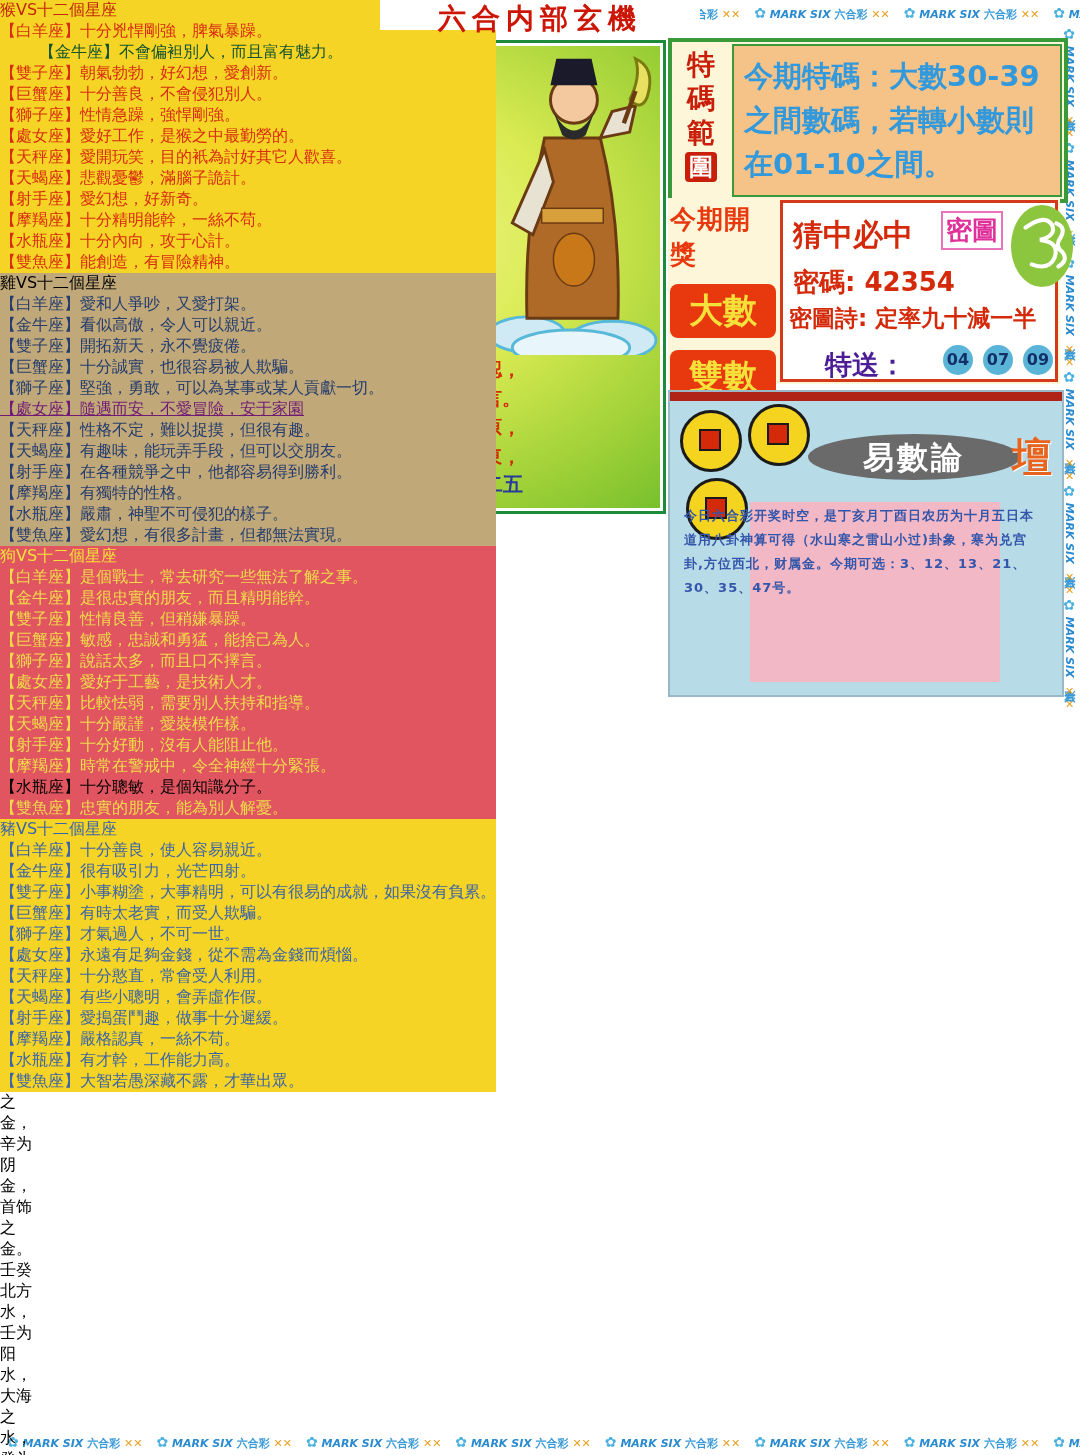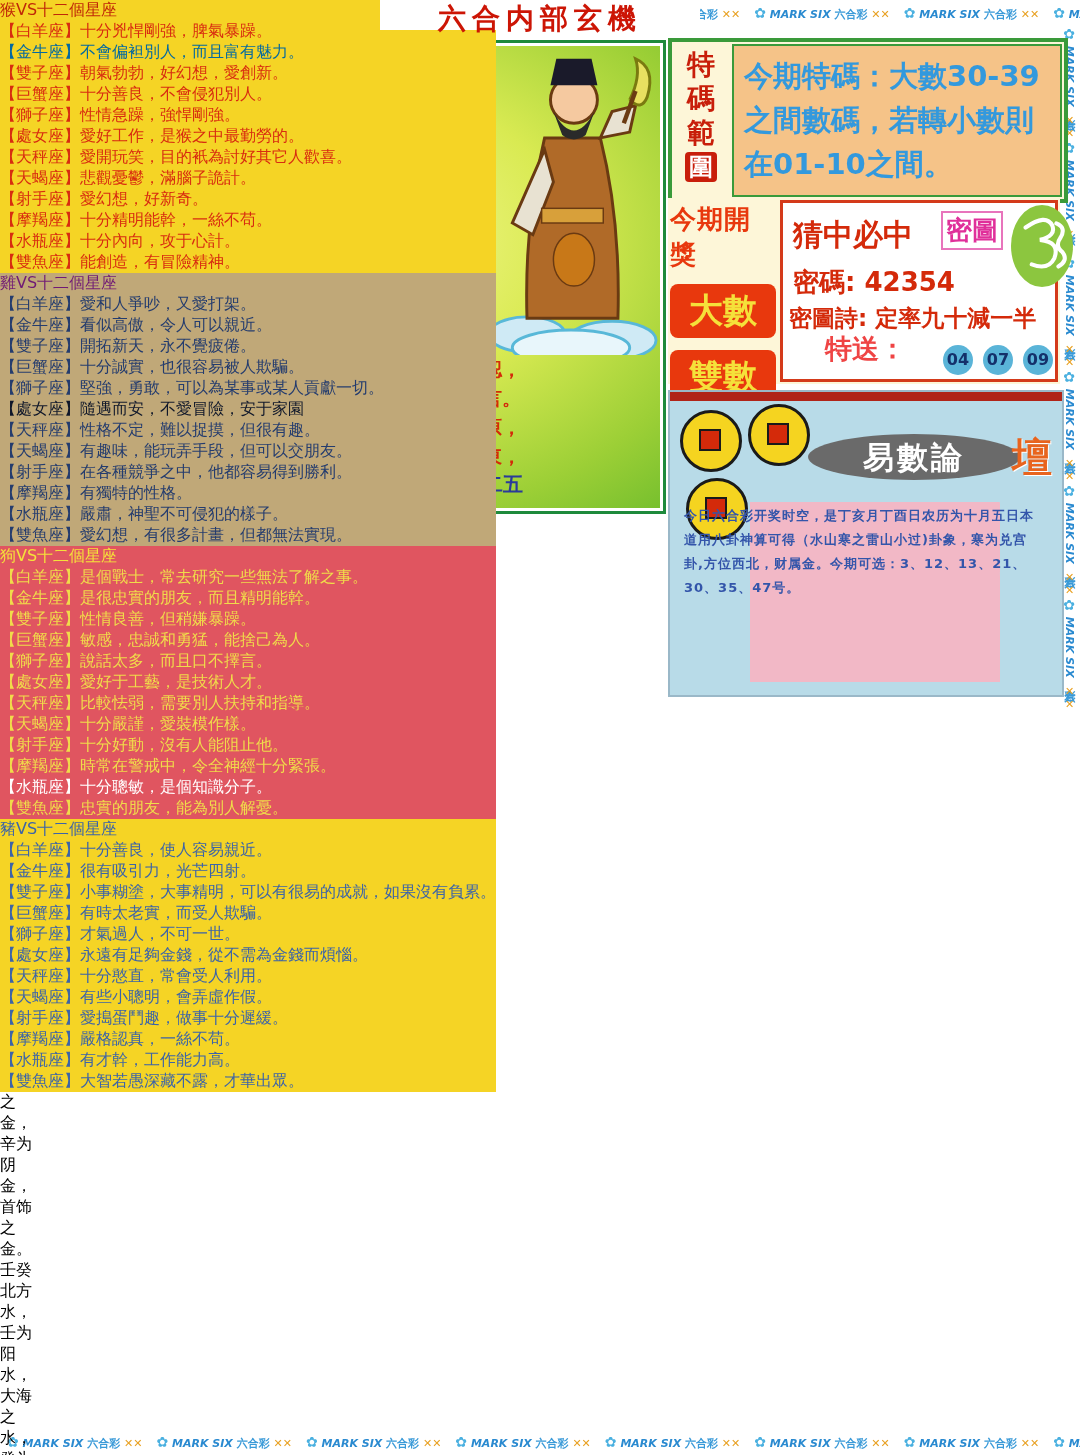--- a/index.html
+++ b/index.html
@@ -57,21 +57,21 @@
   .draw-l{width:106px;padding:4px 2px;}
   .draw-title{color:#e8380d;font-size:26px;font-weight:bold;letter-spacing:1px;}
   .draw-block{background:#e8380d;color:#f5e13a;font-size:34px;font-weight:bold;text-align:center;
     border-radius:8px;margin-top:12px;padding:4px 0;}
   .draw-r{flex:1;background:#fff;border:3px solid #d43a1a;margin:2px;position:relative;}
   .hit{left:10px;top:12px;color:#d42a0a;font-size:30px;font-weight:bold;}
   .milabel{left:158px;top:8px;color:#e0309a;font-size:26px;font-weight:bold;border:2px solid #e874bc;padding:0 3px;background:#fff;}
   .movel{left:228px;top:2px;width:62px;height:82px;background:#8cc63f;border-radius:50%;}
   .pw{left:10px;top:62px;color:#d42a0a;font-size:26px;font-weight:bold;}
   .mpoem{left:6px;top:100px;color:#d42a0a;font-size:23px;font-weight:bold;}
-  .tsong{left:42px;top:128px;color:#ef4444;font-size:27px;font-weight:bold;}
+  .tsong{left:42px;top:144px;color:#4c1d95;font-size:27px;font-weight:bold;}
   .tnums{left:160px;top:142px;display:flex;gap:10px;}
   .tnum{width:30px;height:30px;border-radius:50%;background:#5ab4d8;color:#14306a;
     font-size:16px;font-weight:bold;text-align:center;line-height:30px;}
 
   
   #forump{left:668px;top:390px;width:392px;height:303px;background:#b8dbe8;border:2px solid #9ab8c8;}
   .forum-bar{left:0;top:0;width:100%;height:9px;background:#b02418;}
   .coin{width:56px;height:56px;border-radius:50%;background:#f5d420;border:3px solid #1a1a1a;}
   .coin::after{content:"";position:absolute;left:16px;top:16px;width:18px;height:18px;background:#d42a0a;border:2px solid #1a1a1a;}
   .coin{position:absolute;}
@@ -459,60 +459,60 @@
         <div class="zp-row" style="color: rgb(232, 130, 30);">【射手座】既勤奮而有毅力，可以自己有成就。</div>
         <div class="zp-row" style="color: rgb(232, 130, 30);">【摩羯座】能為他人設想，又能面對現實。</div>
         <div class="zp-row" style="color: rgb(232, 130, 30);">【水瓶座】十分神秘，對什麼事都不信任。</div>
         <div class="zp-row" style="color: rgb(232, 130, 30);">【雙魚座】在藝術方面有才華，但不能與人相處。</div>
       </div>
   </div>
   <div class="abs zrow" id="zrow3">
     <div class="zpanel" style="background: rgb(245, 212, 37);">
         <div class="zp-title" style="color: rgb(192, 40, 8);">猴VS十二個星座</div>
         <div class="zp-row" style="color: rgb(216, 44, 16);">【白羊座】十分兇悍剛強，脾氣暴躁。</div>
-        <div class="zp-row" style="color: #0369a1;">【金牛座】不會偏袒別人，而且富有魅力。</div>
+        <div class="zp-row" style="color: #14532d; margin-left: 39px;">【金牛座】不會偏袒別人，而且富有魅力。</div>
         <div class="zp-row" style="color: rgb(216, 44, 16);">【雙子座】朝氣勃勃，好幻想，愛創新。</div>
         <div class="zp-row" style="color: rgb(216, 44, 16);">【巨蟹座】十分善良，不會侵犯別人。</div>
         <div class="zp-row" style="color: rgb(216, 44, 16);">【獅子座】性情急躁，強悍剛強。</div>
         <div class="zp-row" style="color: rgb(216, 44, 16);">【處女座】愛好工作，是猴之中最勤勞的。</div>
         <div class="zp-row" style="color: rgb(216, 44, 16);">【天秤座】愛開玩笑，目的衹為討好其它人歡喜。</div>
         <div class="zp-row" style="color: rgb(216, 44, 16);">【天蝎座】悲觀憂鬱，滿腦子詭計。</div>
         <div class="zp-row" style="color: rgb(216, 44, 16);">【射手座】愛幻想，好新奇。</div>
         <div class="zp-row" style="color: rgb(216, 44, 16);">【摩羯座】十分精明能幹，一絲不苟。</div>
         <div class="zp-row" style="color: rgb(216, 44, 16);">【水瓶座】十分內向，攻于心計。</div>
         <div class="zp-row" style="color: rgb(216, 44, 16);">【雙魚座】能創造，有冒險精神。</div>
       </div>
     <div class="zpanel" style="background: rgb(192, 168, 120);">
-        <div class="zp-title" style="color: #701a75;">雞VS十二個星座</div>
+        <div class="zp-title" style="color: #000000;">雞VS十二個星座</div>
         <div class="zp-row" style="color: rgb(36, 60, 110);">【白羊座】愛和人爭吵，又愛打架。</div>
         <div class="zp-row" style="color: rgb(36, 60, 110);">【金牛座】看似高傲，令人可以親近。</div>
         <div class="zp-row" style="color: rgb(36, 60, 110);">【雙子座】開拓新天，永不覺疲倦。</div>
         <div class="zp-row" style="color: rgb(36, 60, 110);">【巨蟹座】十分誠實，也很容易被人欺騙。</div>
         <div class="zp-row" style="color: rgb(36, 60, 110);">【獅子座】堅強，勇敢，可以為某事或某人貢獻一切。</div>
-        <div class="zp-row" style="color: #0f172a;">【處女座】隨遇而安，不愛冒險，安于家園</div>
+        <div class="zp-row" style="color: #701a75; text-decoration: underline;">【處女座】隨遇而安，不愛冒險，安于家園</div>
         <div class="zp-row" style="color: rgb(36, 60, 110);">【天秤座】性格不定，難以捉摸，但很有趣。</div>
         <div class="zp-row" style="color: rgb(36, 60, 110);">【天蝎座】有趣味，能玩弄手段，但可以交朋友。</div>
         <div class="zp-row" style="color: rgb(36, 60, 110);">【射手座】在各種競爭之中，他都容易得到勝利。</div>
         <div class="zp-row" style="color: rgb(36, 60, 110);">【摩羯座】有獨特的性格。</div>
         <div class="zp-row" style="color: rgb(36, 60, 110);">【水瓶座】嚴肅，神聖不可侵犯的樣子。</div>
         <div class="zp-row" style="color: rgb(36, 60, 110);">【雙魚座】愛幻想，有很多計畫，但都無法實現。</div>
       </div>
     <div class="zpanel" style="background: rgb(224, 85, 96);">
         <div class="zp-title" style="color: rgb(245, 225, 58);">狗VS十二個星座</div>
         <div class="zp-row" style="color: rgb(240, 220, 74);">【白羊座】是個戰士，常去研究一些無法了解之事。</div>
         <div class="zp-row" style="color: rgb(240, 220, 74);">【金牛座】是很忠實的朋友，而且精明能幹。</div>
         <div class="zp-row" style="color: rgb(240, 220, 74); font-family: Liberation Mono, monospace;">【雙子座】性情良善，但稍嫌暴躁。</div>
         <div class="zp-row" style="color: rgb(240, 220, 74);">【巨蟹座】敏感，忠誠和勇猛，能捨己為人。</div>
         <div class="zp-row" style="color: rgb(240, 220, 74);">【獅子座】說話太多，而且口不擇言。</div>
         <div class="zp-row" style="color: rgb(240, 220, 74);">【處女座】愛好于工藝，是技術人才。</div>
         <div class="zp-row" style="color: rgb(240, 220, 74);">【天秤座】比較怯弱，需要別人扶持和指導。</div>
         <div class="zp-row" style="color: rgb(240, 220, 74);">【天蝎座】十分嚴謹，愛裝模作樣。</div>
         <div class="zp-row" style="color: rgb(240, 220, 74);">【射手座】十分好動，沒有人能阻止他。</div>
         <div class="zp-row" style="color: rgb(240, 220, 74);">【摩羯座】時常在警戒中，令全神經十分緊張。</div>
-        <div class="zp-row" style="color: #ffffff;">【水瓶座】十分聰敏，是個知識分子。</div>
+        <div class="zp-row" style="color: #000000;">【水瓶座】十分聰敏，是個知識分子。</div>
         <div class="zp-row" style="color: rgb(240, 220, 74);">【雙魚座】忠實的朋友，能為別人解憂。</div>
       </div>
     <div class="zpanel" style="background: rgb(245, 212, 37);">
         <div class="zp-title" style="color: rgb(60, 100, 168);">豬VS十二個星座</div>
         <div class="zp-row" style="color: rgb(60, 100, 168);">【白羊座】十分善良，使人容易親近。</div>
         <div class="zp-row" style="color: rgb(60, 100, 168);">【金牛座】很有吸引力，光芒四射。</div>
         <div class="zp-row" style="color: rgb(60, 100, 168);">【雙子座】小事糊塗，大事精明，可以有很易的成就，如果沒有負累。</div>
         <div class="zp-row" style="color: rgb(60, 100, 168);">【巨蟹座】有時太老實，而受人欺騙。</div>
         <div class="zp-row" style="color: rgb(60, 100, 168);">【獅子座】才氣過人，不可一世。</div>
         <div class="zp-row" style="color: rgb(60, 100, 168);">【處女座】永遠有足夠金錢，從不需為金錢而煩惱。</div>

